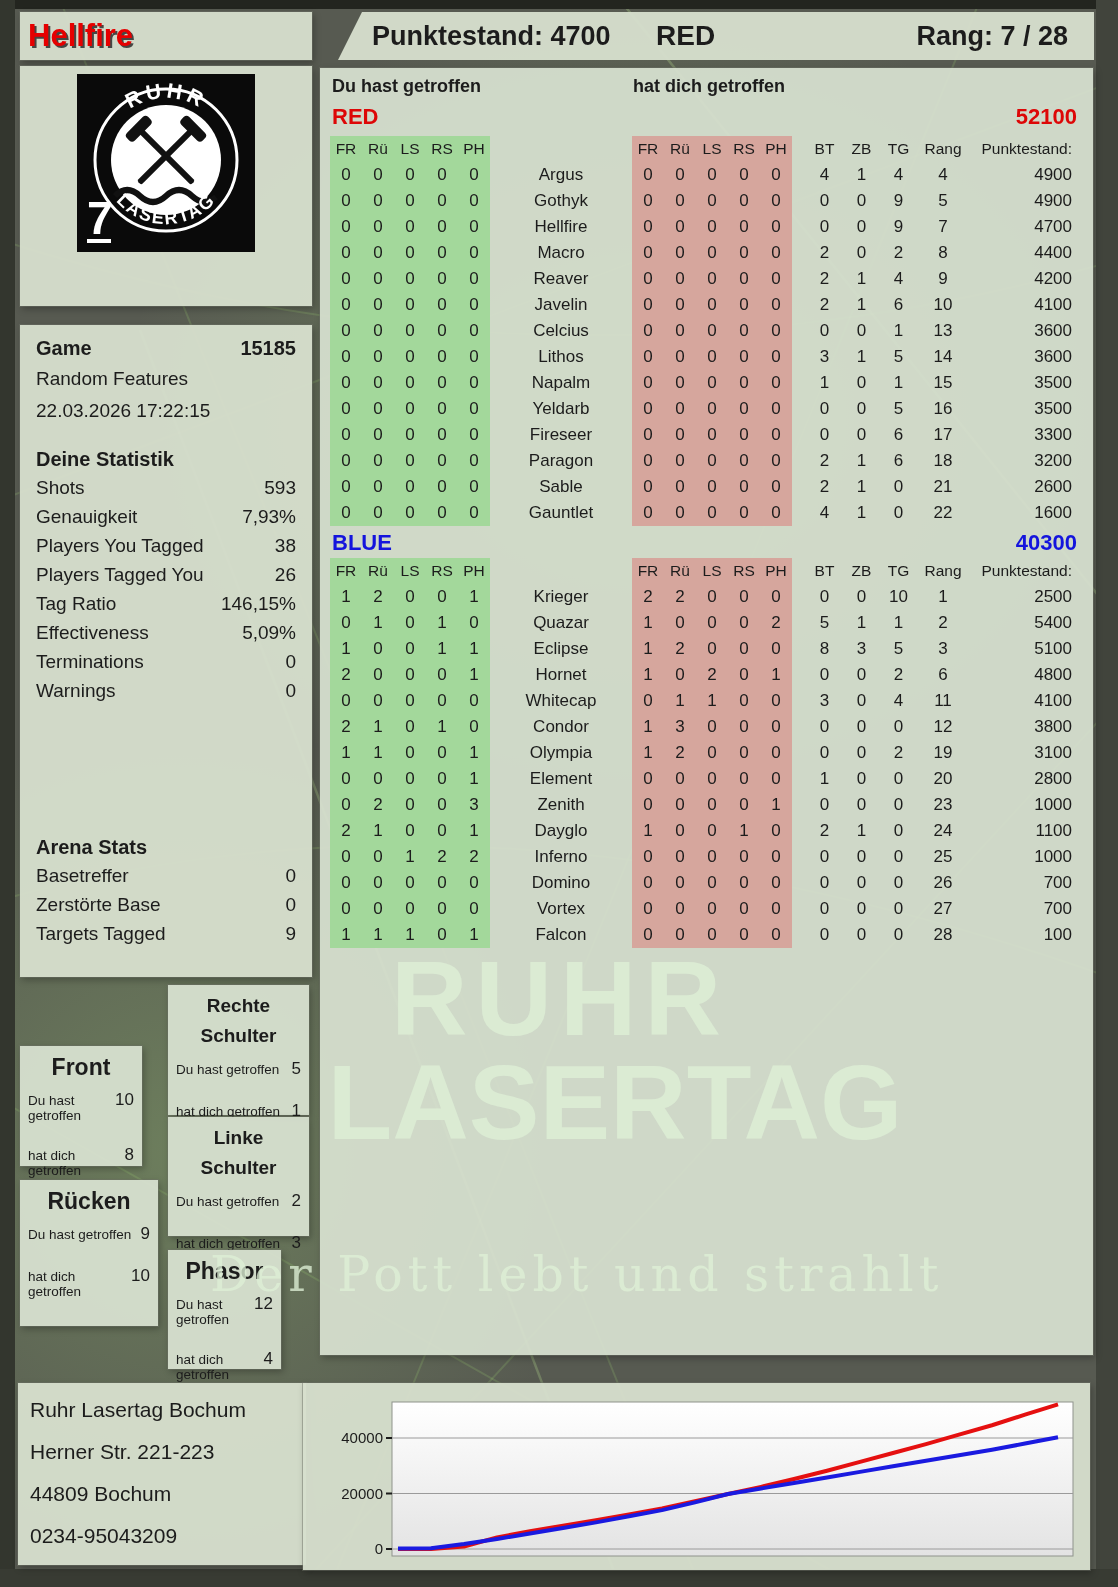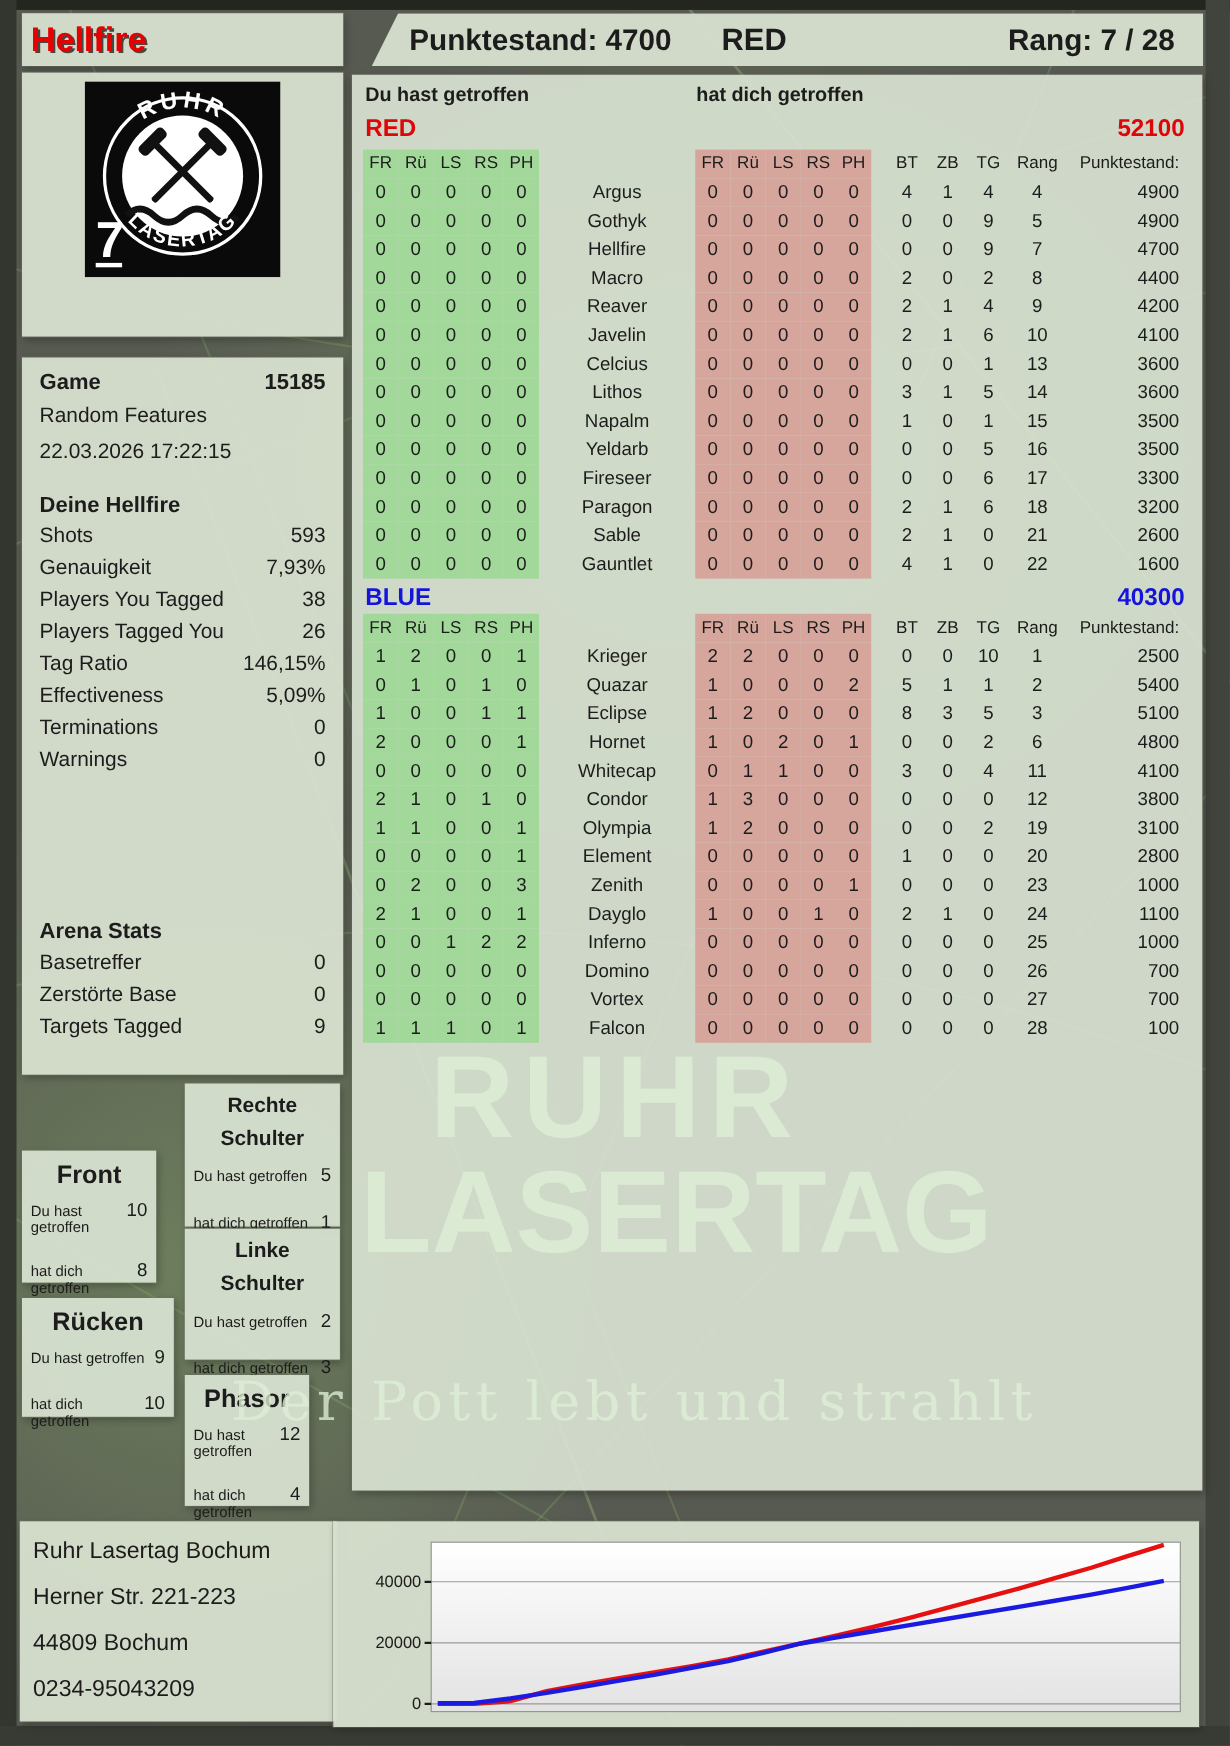--- a/index.html
+++ b/index.html
@@ -156,21 +156,21 @@
   </svg>
 </div>
 
 <div class="panel stats-panel">
   <div class="srow game-row">
     <span class="b">Game</span>
     <span class="b">15185</span>
   </div>
   <div class="sline">Random Features</div>
   <div class="sline">22.03.2026 17:22:15</div>
-  <div class="stitle">Deine Hellfire</div>
+  <div class="stitle">Deine Statistik</div>
   <div>
         <div class="srow">
           <span>Shots</span>
           <span>593</span>
         </div>
         <div class="srow">
           <span>Genauigkeit</span>
           <span>7,93%</span>
         </div>
         <div class="srow">
@@ -241,21 +241,21 @@
   <div class="bb-title t-sm">Linke Schulter</div>
   <div class="bb-row">
         <span class="bb-l">Du hast getroffen</span>
         <span class="bb-v">2</span>
       </div>
   <div class="bb-row">
         <span class="bb-l">hat dich getroffen</span>
         <span class="bb-v">3</span>
       </div>
 </div>
-<div class="panel bodybox" style="left:20px;top:1180px;width:138px;height:108px">
+<div class="panel bodybox" style="left:20px;top:1180px;width:138px;height:146px">
   <div class="bb-title">Rücken</div>
   <div class="bb-row">
         <span class="bb-l">Du hast getroffen</span>
         <span class="bb-v">9</span>
       </div>
   <div class="bb-row">
         <span class="bb-l">hat dich getroffen</span>
         <span class="bb-v">10</span>
       </div>
 </div>

